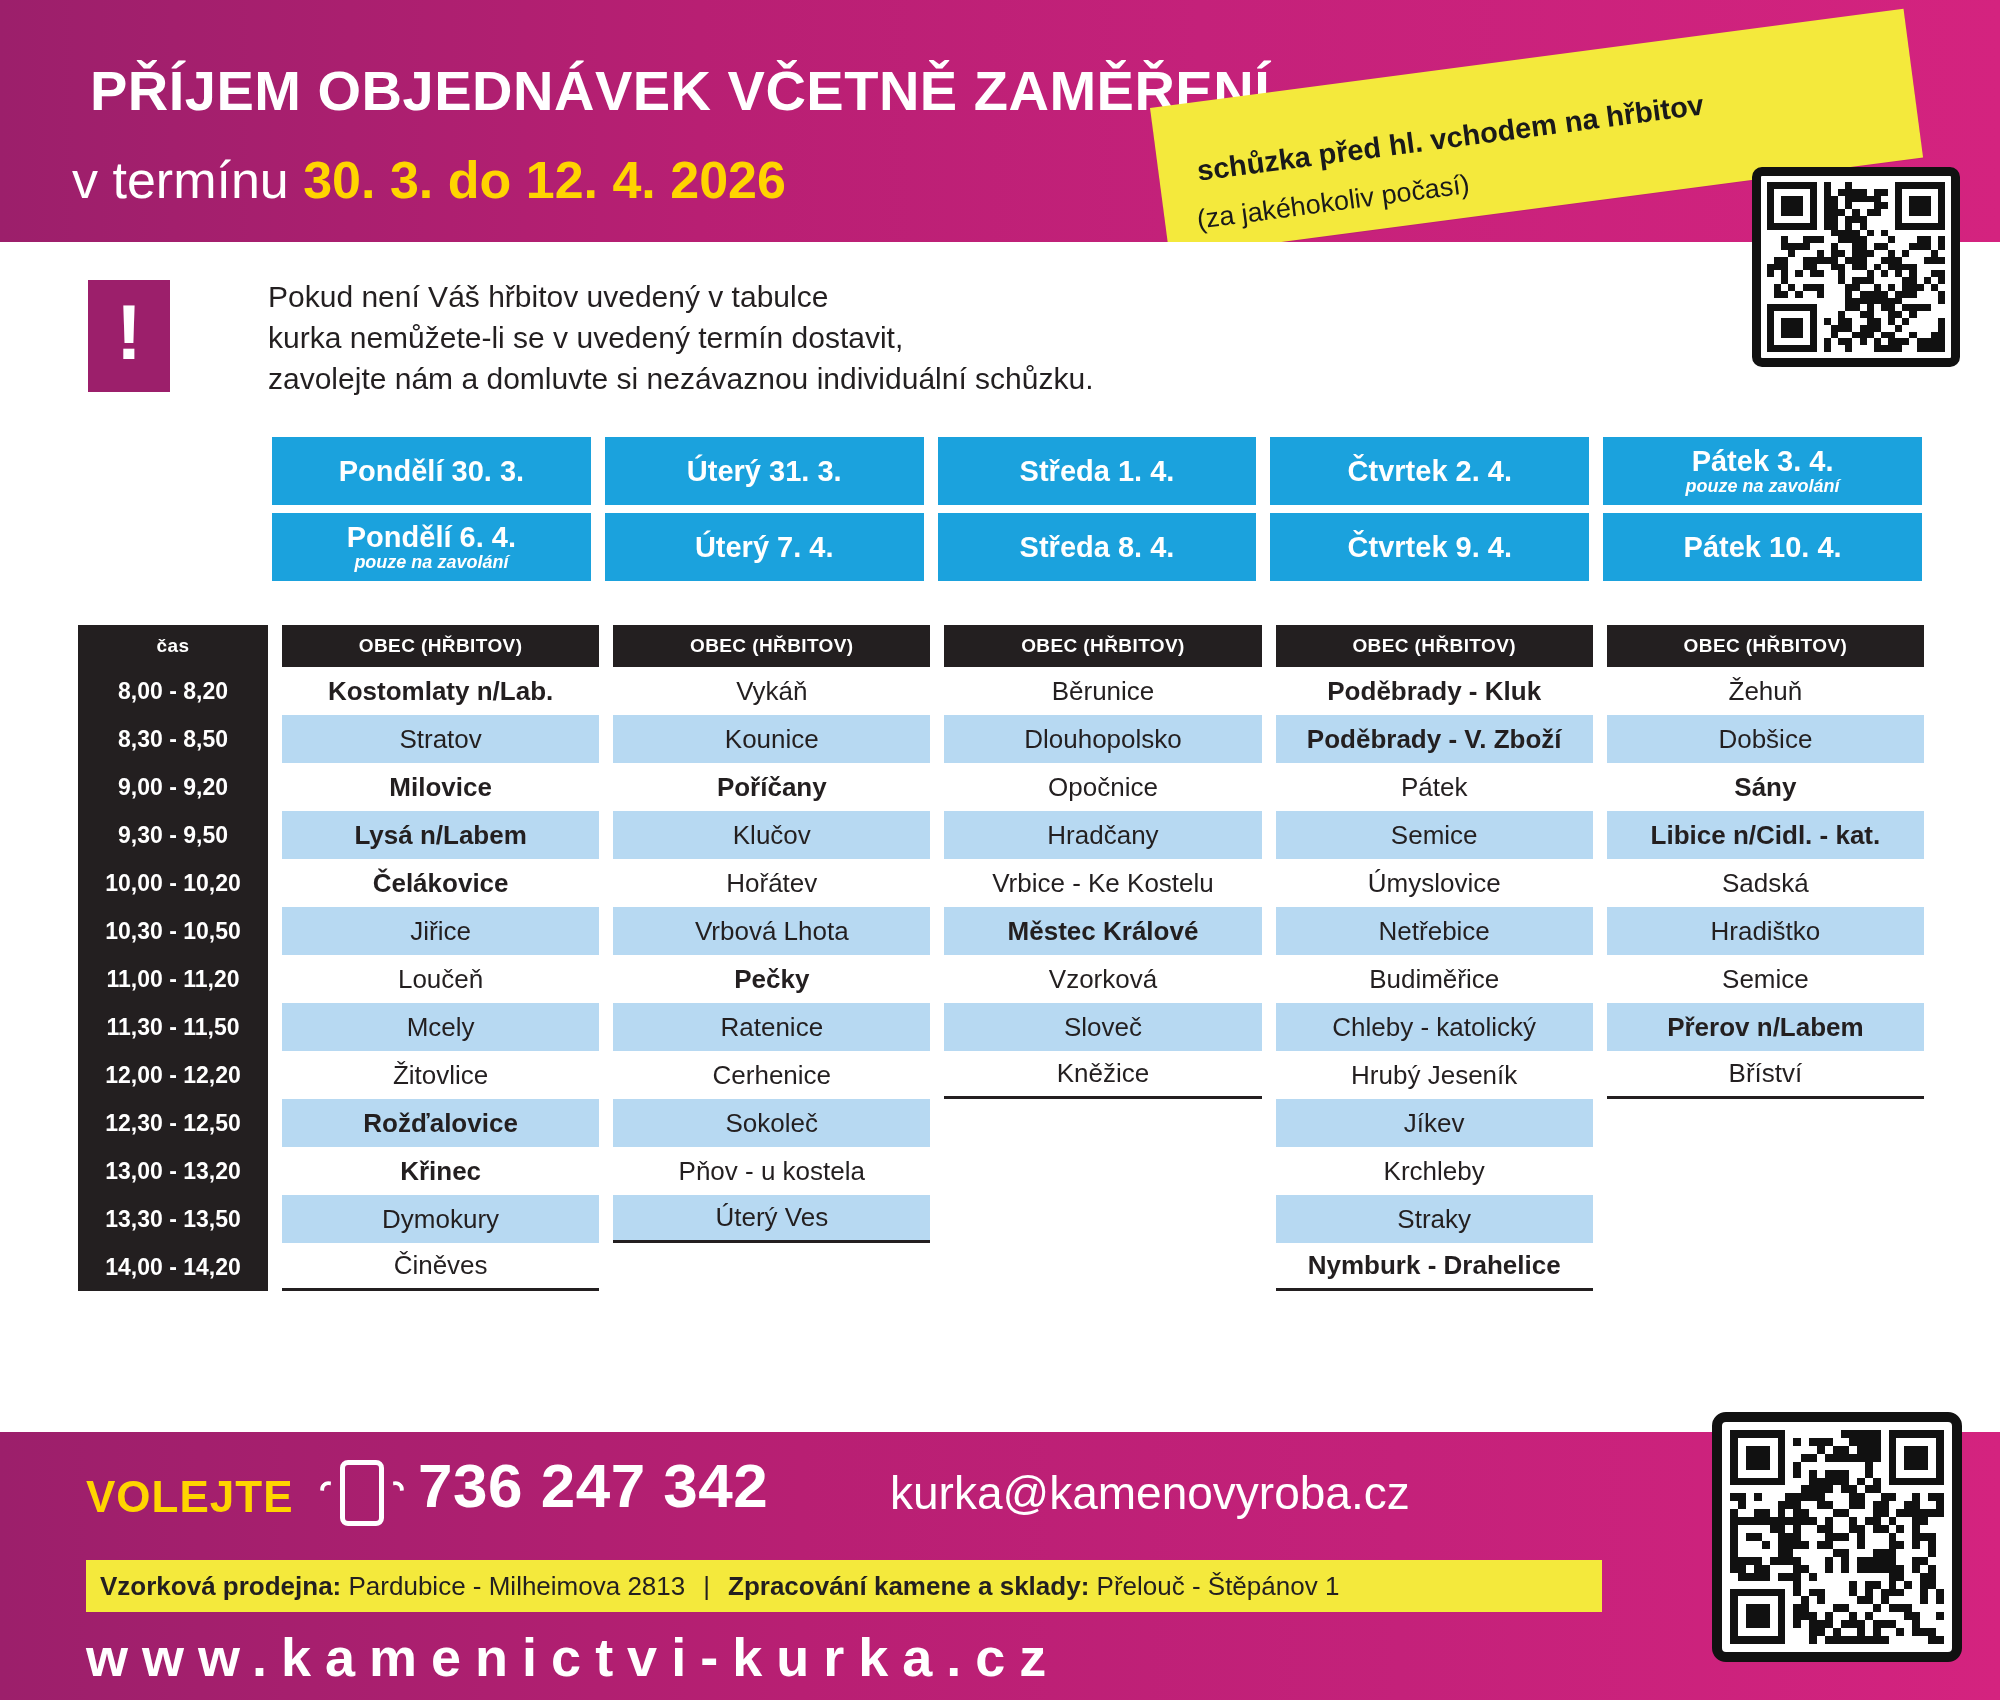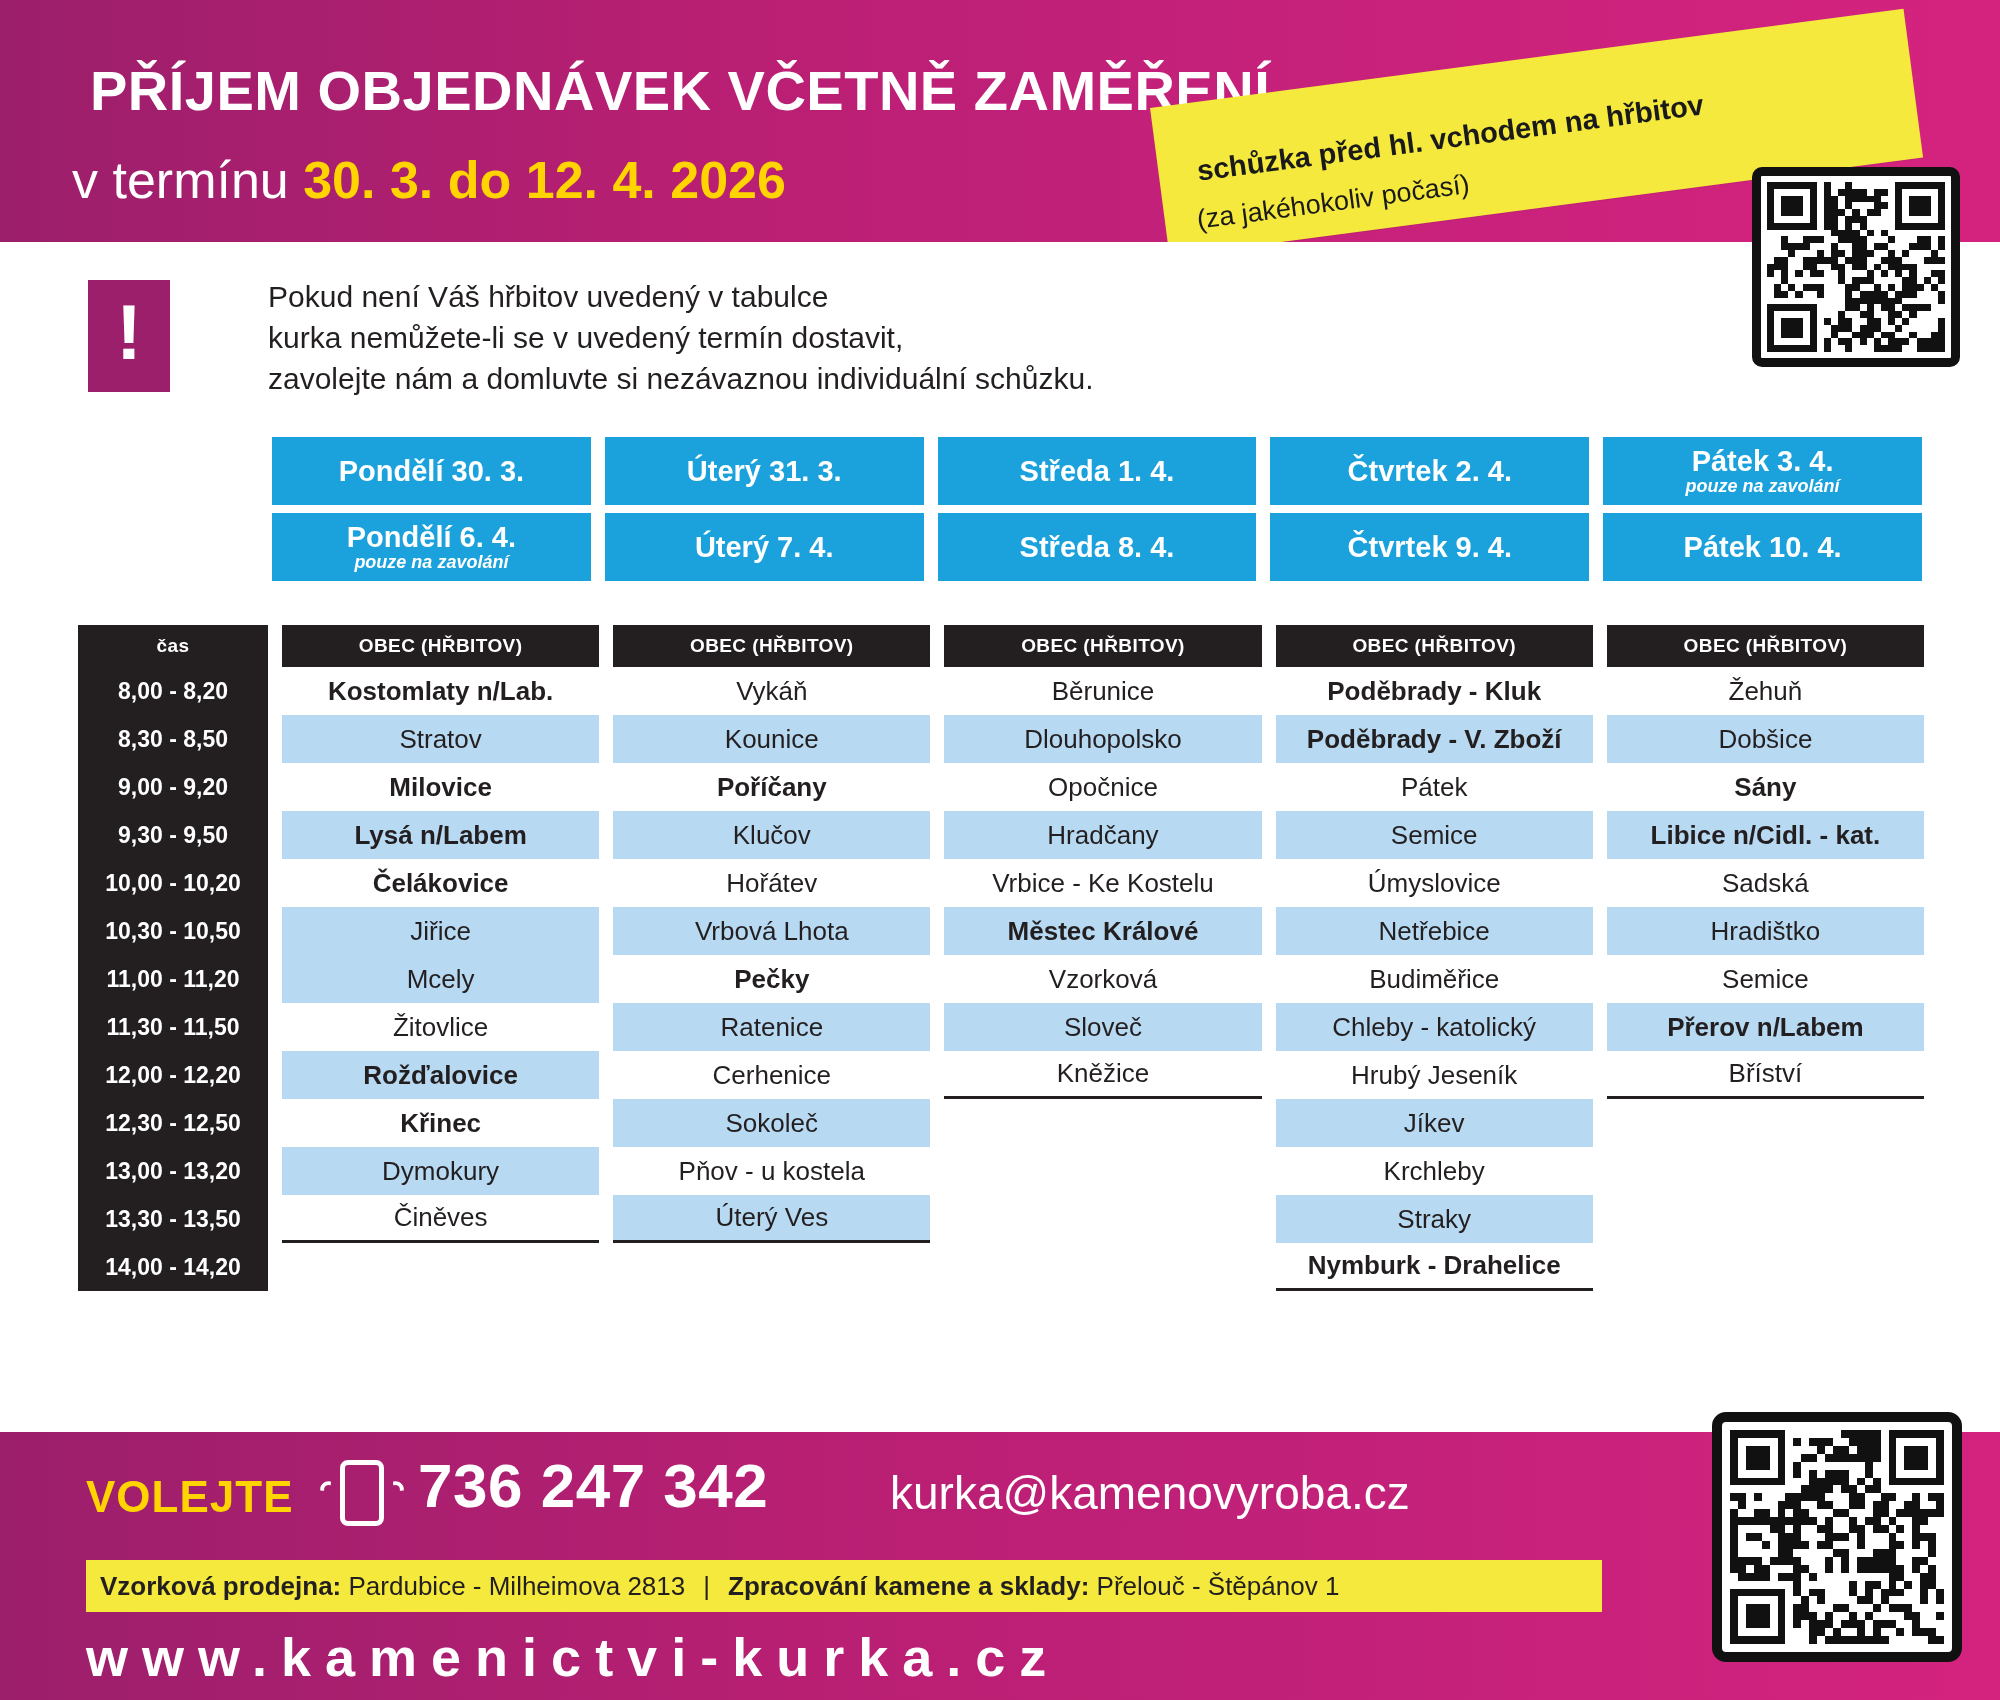--- a/index.html
+++ b/index.html
@@ -978,20 +978,21 @@
         <div class="cell time">14,00 - 14,20</div>
       </div>
       <div class="colbody">
         <div class="col-head">OBEC (HŘBITOV)</div>
         <div class="cell white bold">Kostomlaty n/Lab.</div>
         <div class="cell alt">Stratov</div>
         <div class="cell white bold">Milovice</div>
         <div class="cell alt bold">Lysá n/Labem</div>
         <div class="cell white bold">Čelákovice</div>
         <div class="cell alt">Jiřice</div>
+        <div class="cell white">Loučeň</div>
         <div class="cell alt">Mcely</div>
         <div class="cell white">Žitovlice</div>
         <div class="cell alt bold">Rožďalovice</div>
         <div class="cell white bold">Křinec</div>
         <div class="cell alt">Dymokury</div>
         <div class="cell white underline">Činěves</div>
       </div>
       <div class="colbody">
         <div class="col-head">OBEC (HŘBITOV)</div>
         <div class="cell white">Vykáň</div>

